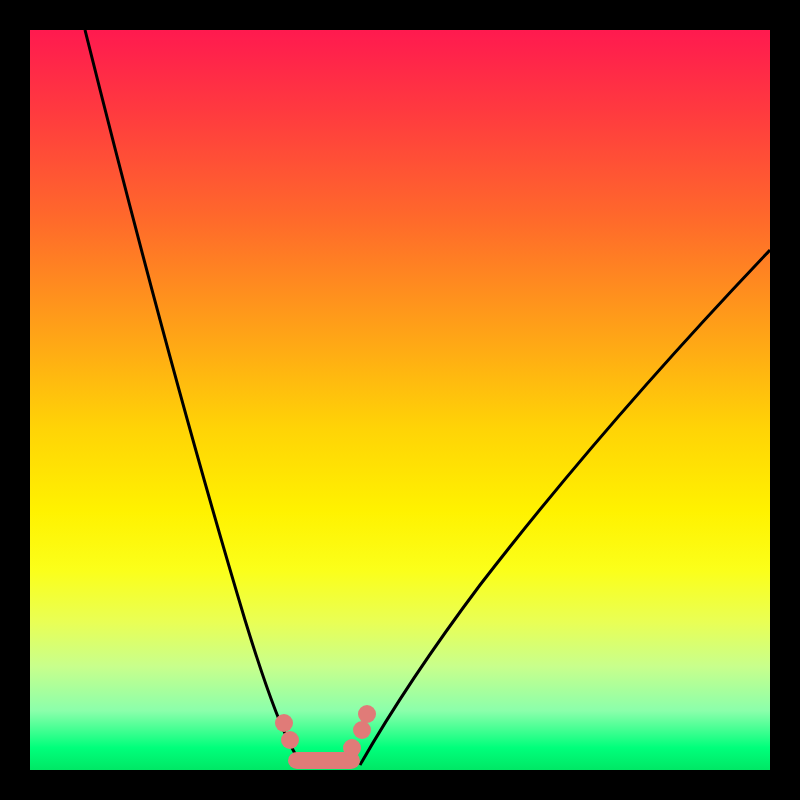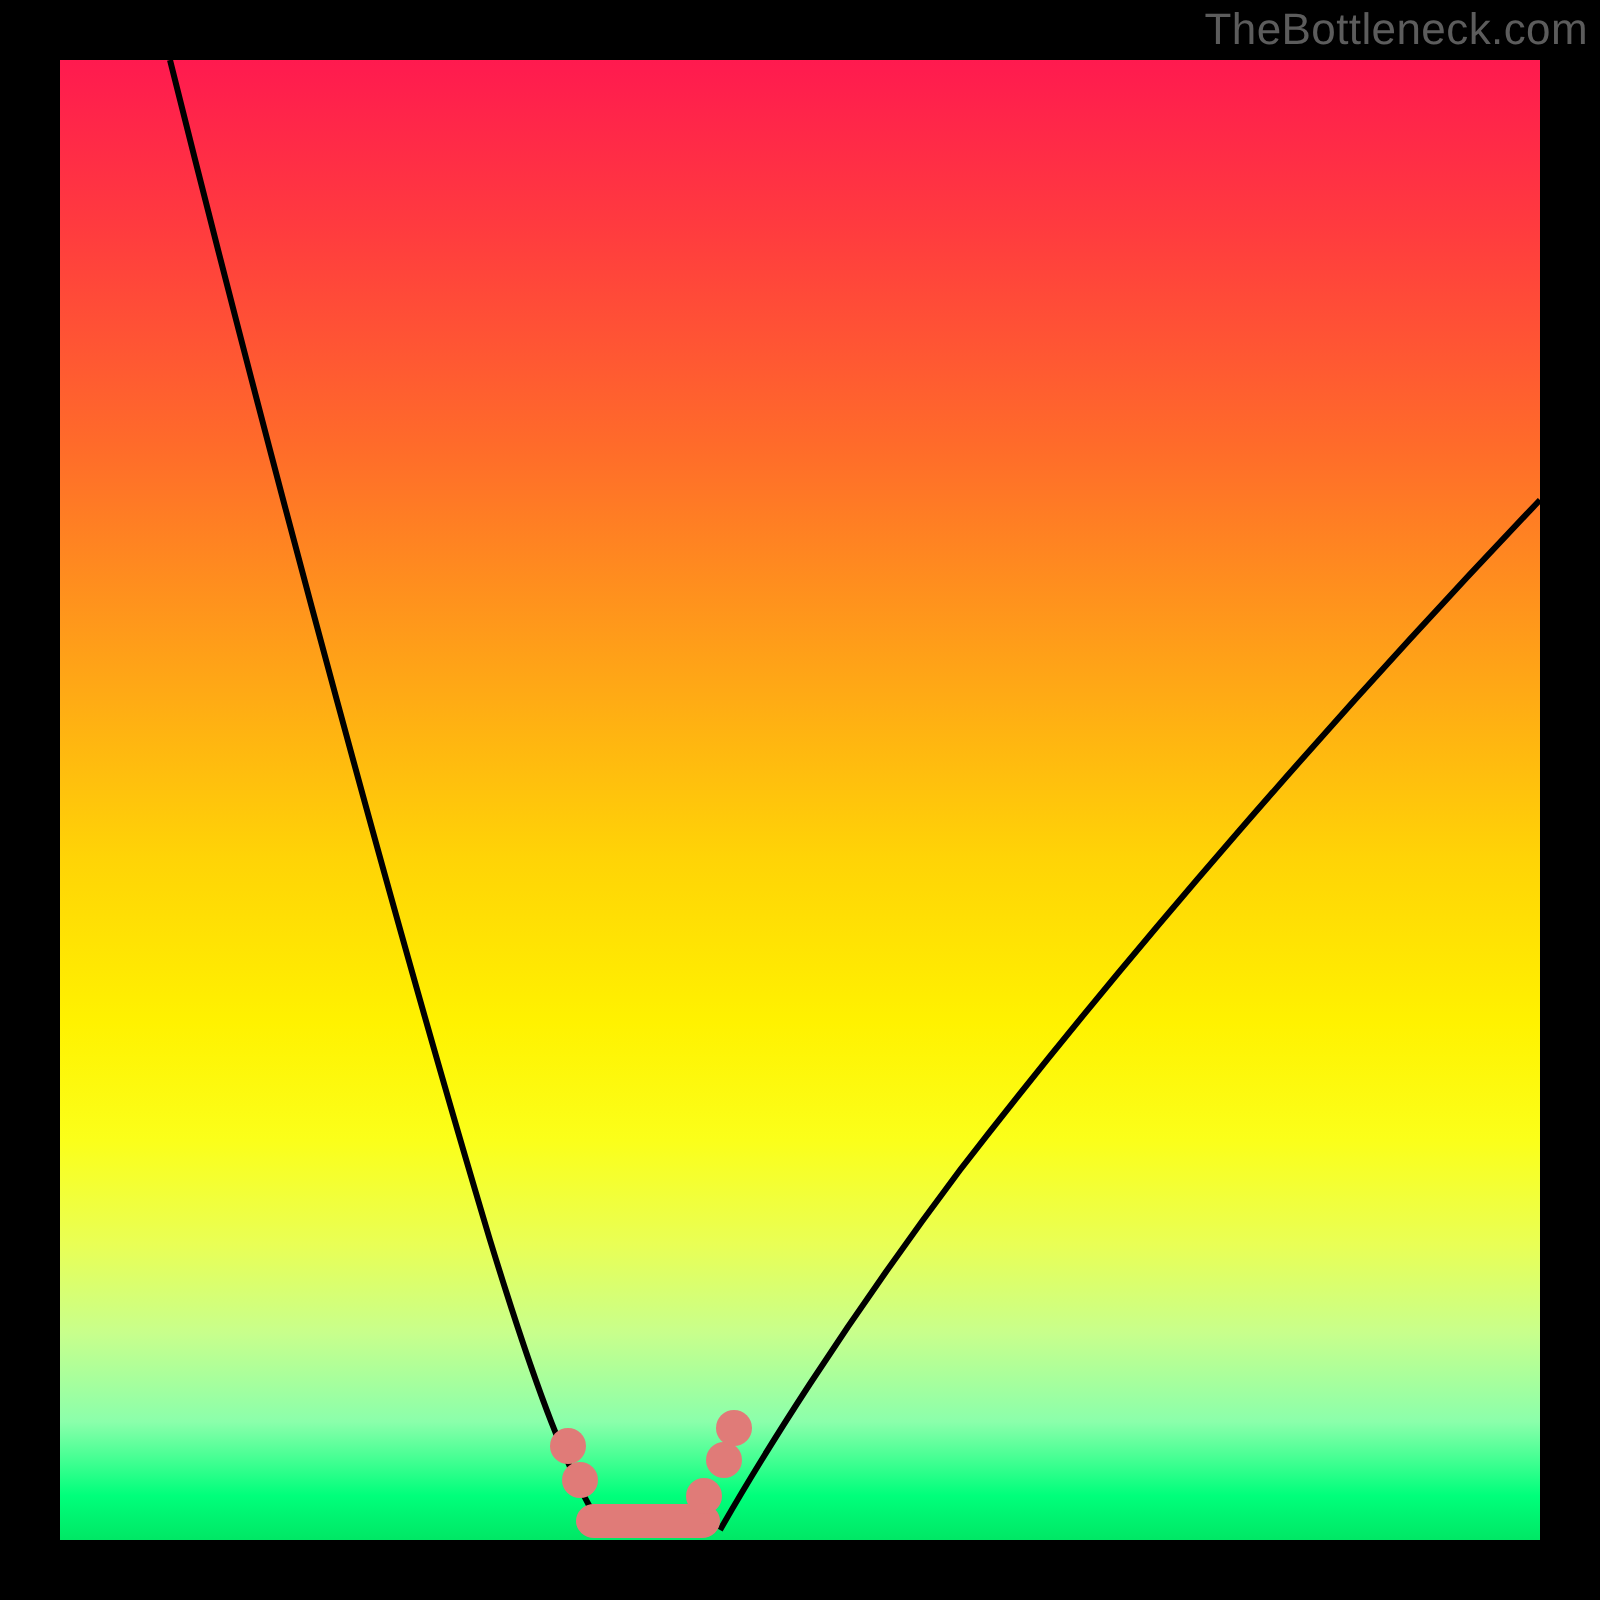--- a/index.html
+++ b/index.html
@@ -76,14 +76,13 @@
       <g fill="#e07b78">
         <circle cx="254" cy="693" r="9"></circle>
         <circle cx="260" cy="710" r="9"></circle>
         <rect x="258" y="722" width="72" height="17" rx="9"></rect>
         <circle cx="322" cy="718" r="9"></circle>
         <circle cx="332" cy="700" r="9"></circle>
         <circle cx="337" cy="684" r="9"></circle>
       </g>
     </svg>
   </div>
-  <div class="watermark">TheBottleneck.com</div>
 </div>
 
 </body></html>

